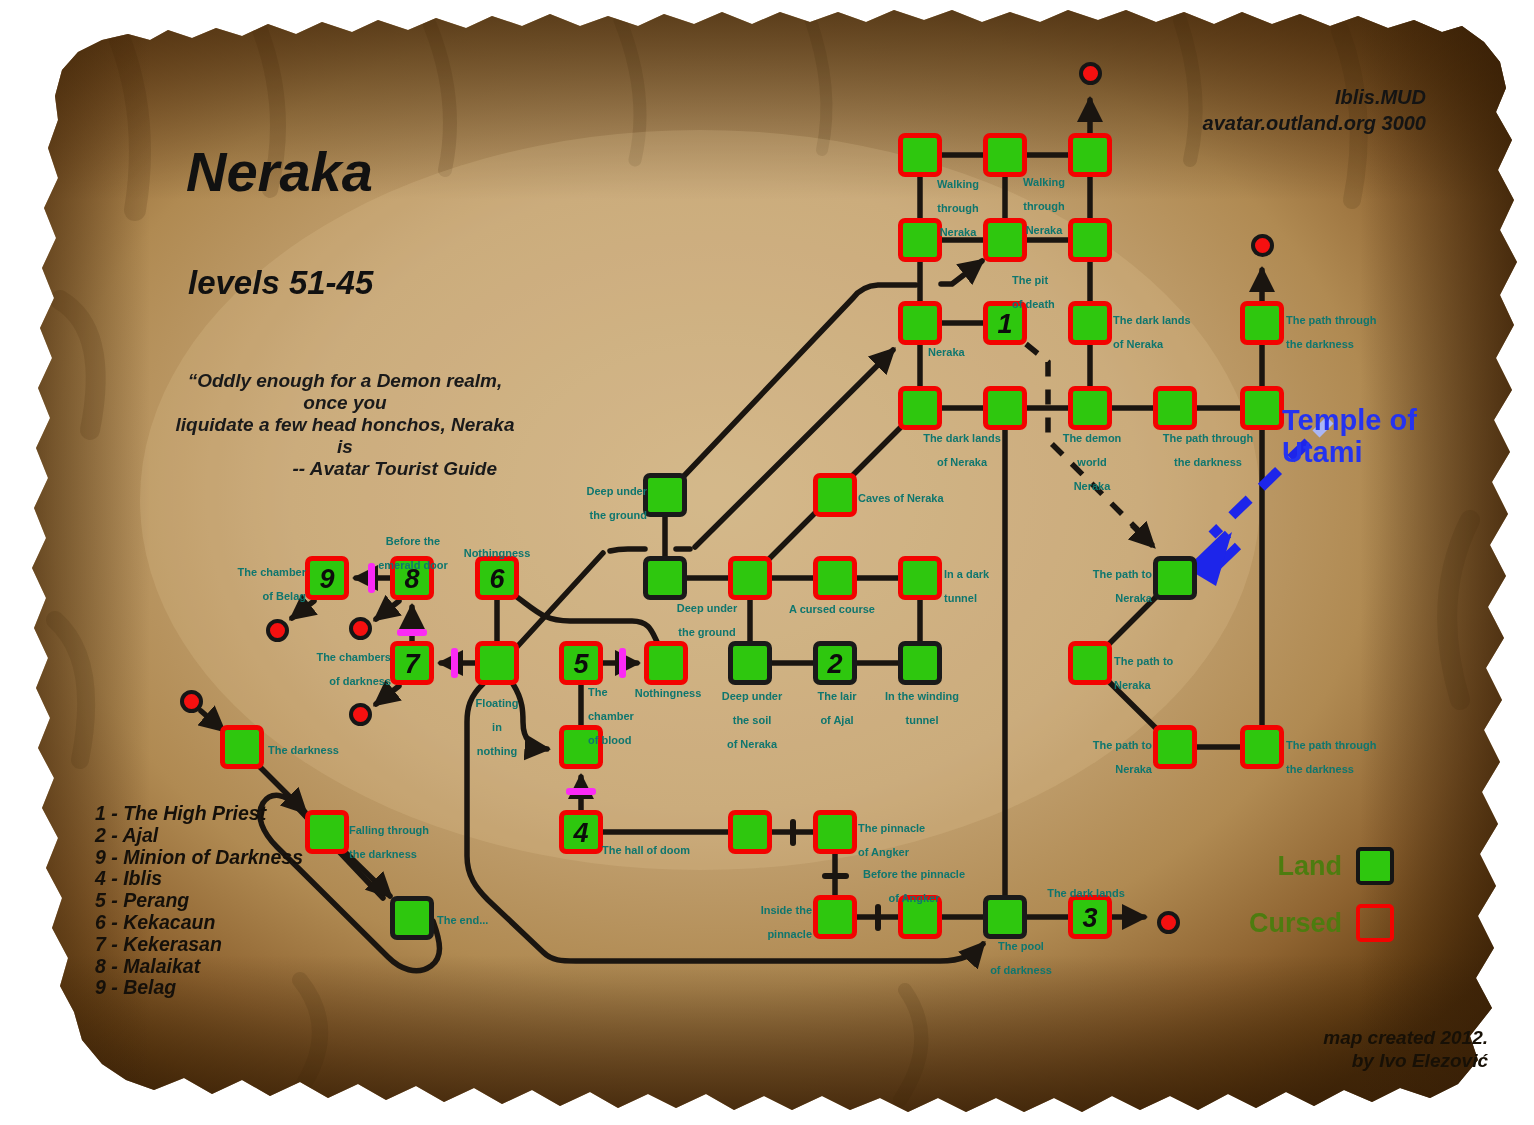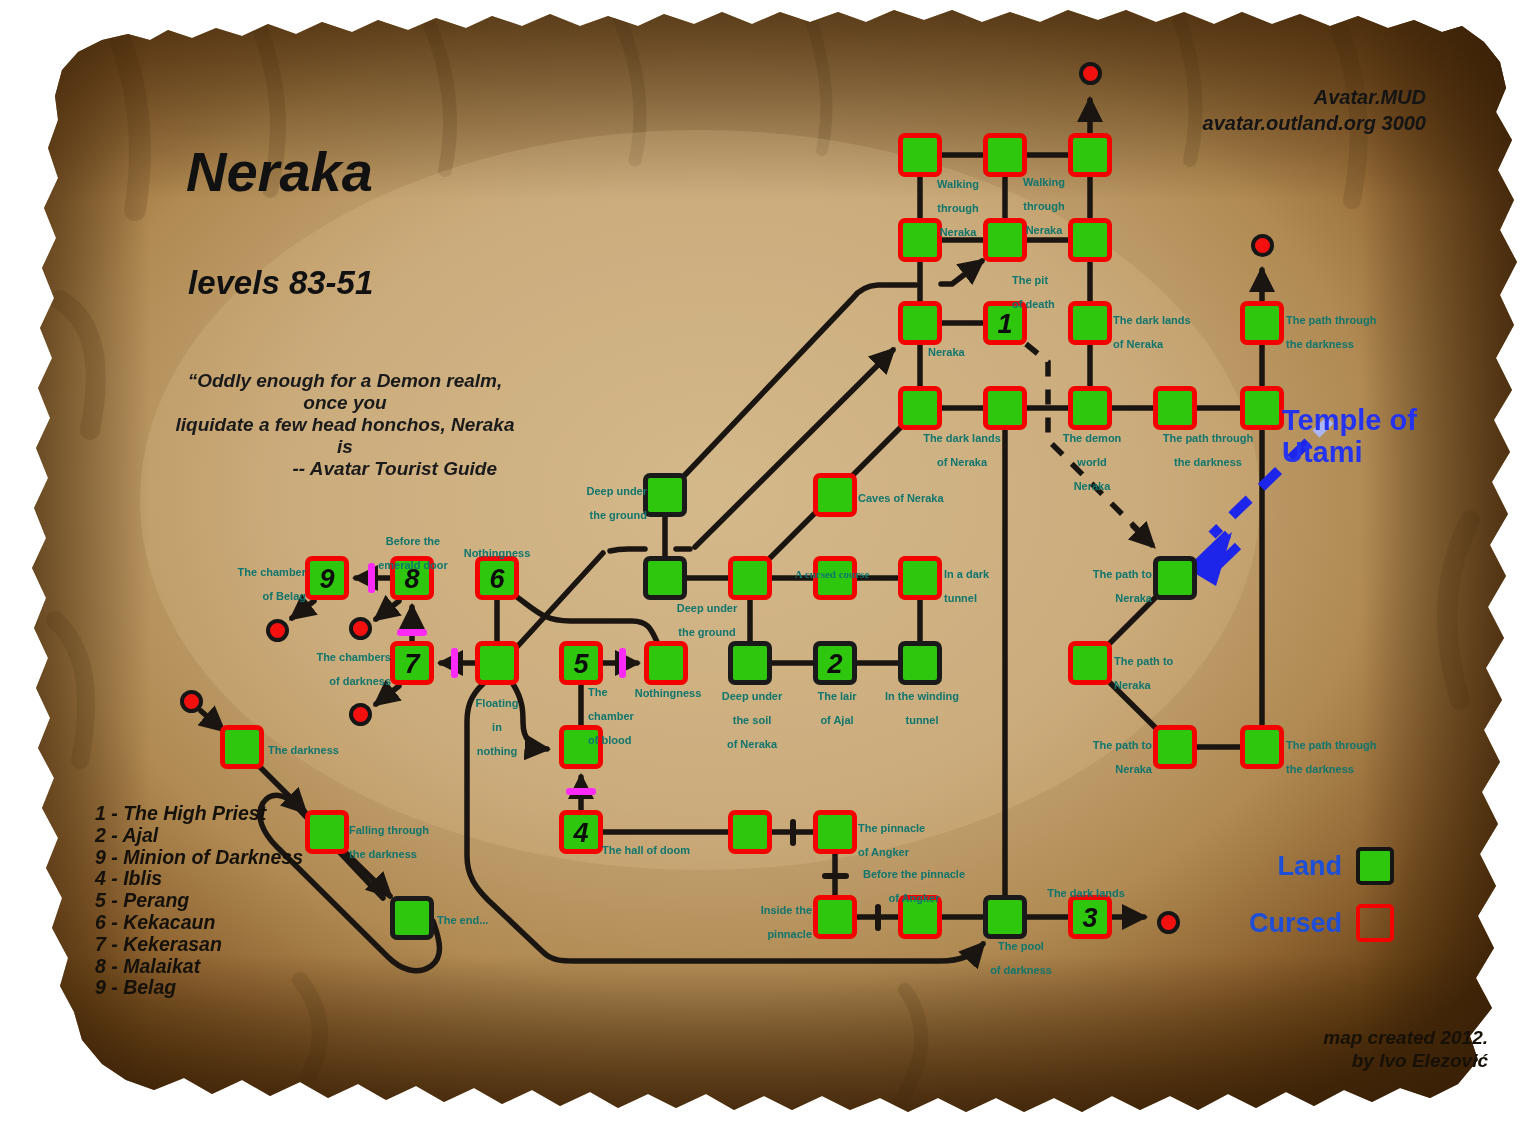--- a/index.html
+++ b/index.html
@@ -42,21 +42,21 @@
   .t-levels{position:absolute;left:188px;top:266px;font-size:33px;line-height:33px;
            font-weight:bold;font-style:italic;color:#111;}
   .t-mud{position:absolute;right:108px;top:84px;width:360px;text-align:right;
          font-size:20px;line-height:26px;font-weight:bold;font-style:italic;color:#141414;}
   .quote{position:absolute;left:175px;top:370px;width:340px;text-align:center;
          font-size:19px;line-height:22px;font-weight:bold;font-style:italic;color:#1a1a1a;}
   .quote .q4{text-align:right;padding-right:18px;}
   .keylist{position:absolute;left:95px;top:803px;font-size:19.5px;line-height:21.8px;
          font-weight:bold;font-style:italic;color:#15100a;}
   .legend-row{position:absolute;display:flex;align-items:center;}
-  .legend-row .ltext{font-size:27px;font-weight:bold;color:#1d4ed8;margin-right:14px;}
+  .legend-row .ltext{font-size:27px;font-weight:bold;color:#4d7c0f;margin-right:14px;}
   .lswatch{width:30px;height:30px;border-radius:5px;}
   .lswatch.land{background:#2ec70e;border:4px solid #151515;}
   .lswatch.cursed{background:transparent;border:4px solid #f30300;}
   .credits{position:absolute;right:46px;top:1026px;text-align:right;font-size:19px;
          line-height:23px;font-weight:bold;font-style:italic;color:#171006;}
   .temple{position:absolute;left:1282px;top:404px;width:160px;text-align:left;
          font-size:29px;line-height:32px;font-weight:600;color:#2433f0;}
 </style>
 </head>
 <body>
@@ -307,21 +307,21 @@
       <div class="mlabel" style="top: 426px; left: 1092px; transform: translateX(-50%); text-align: center;">The demon
 world
 Neraka</div>
       <div class="mlabel" style="top: 426px; left: 1208px; transform: translateX(-50%); text-align: center;">The path through
 the darkness</div>
       <div class="mlabel" style="top: 479px; right: 887px; text-align: right;">Deep under
 the ground</div>
       <div class="mlabel" style="top: 486px; left: 858px;">Caves of Neraka</div>
       <div class="mlabel" style="top: 596px; left: 707px; transform: translateX(-50%); text-align: center;">Deep under
 the ground</div>
-      <div class="mlabel" style="top: 562px; left: 832px; transform: translateX(-50%); text-align: center; font-family: Liberation Serif, serif;">A cursed course</div>
+      <div class="mlabel" style="top: 597px; left: 832px; transform: translateX(-50%); text-align: center;">A cursed course</div>
       <div class="mlabel" style="top: 562px; left: 944px;">In a dark
 tunnel</div>
       <div class="mlabel" style="top: 529px; left: 413px; transform: translateX(-50%); text-align: center;">Before the
 emerald door</div>
       <div class="mlabel" style="top: 541px; left: 497px; transform: translateX(-50%); text-align: center;">Nothingness</div>
       <div class="mlabel" style="top: 560px; right: 1228px; text-align: right;">The chamber
 of Belag</div>
       <div class="mlabel" style="top: 645px; right: 1143px; text-align: right;">The chambers
 of darkness</div>
       <div class="mlabel" style="top: 691px; left: 497px; transform: translateX(-50%); text-align: center;">Floating
@@ -356,24 +356,24 @@
       <div class="mlabel" style="top: 862px; left: 914px; transform: translateX(-50%); text-align: center;">Before the pinnacle
 of Angker</div>
       <div class="mlabel" style="top: 898px; right: 722px; text-align: right;">Inside the
 pinnacle</div>
       <div class="mlabel" style="top: 934px; left: 1021px; transform: translateX(-50%); text-align: center;">The pool
 of darkness</div>
       <div class="mlabel" style="top: 881px; left: 1086px; transform: translateX(-50%); text-align: center;">The dark lands</div>
     </div>
 
   <div class="t-title">Neraka</div>
-  <div class="t-levels">levels 83-51</div>
+  <div class="t-levels">levels 51-45</div>
 
   <div class="t-mud">
-    <div>Avatar.MUD</div>
+    <div>Iblis.MUD</div>
     <div>avatar.outland.org 3000</div>
   </div>
 
   <div class="quote">
     <div>“Oddly enough for a Demon realm, once you</div>
     <div>liquidate a few head honchos, Neraka is</div>
     <div class="q4">-- Avatar Tourist Guide</div>
   </div>
 
   <div class="keylist">

